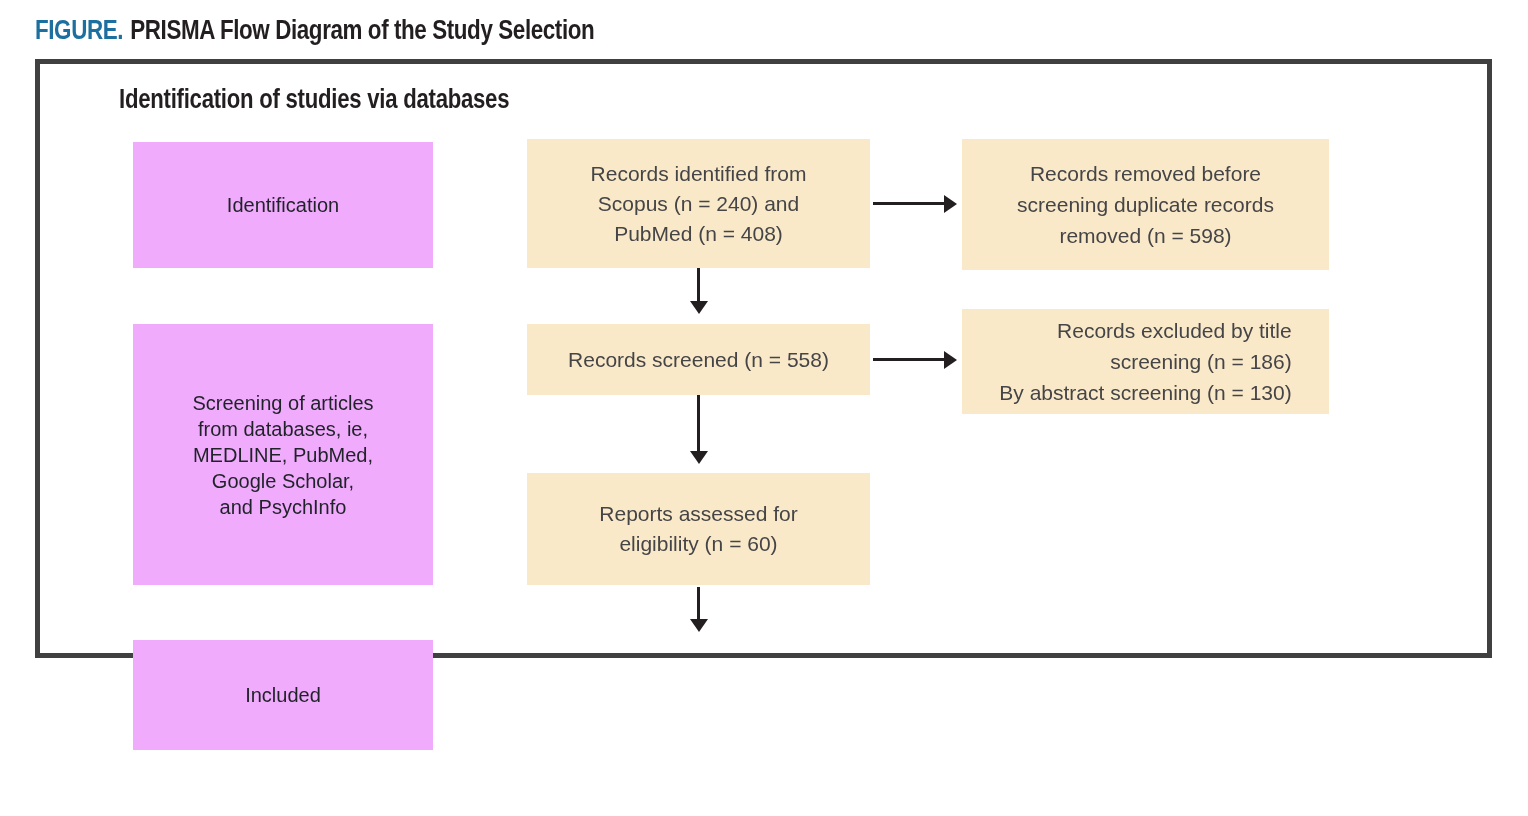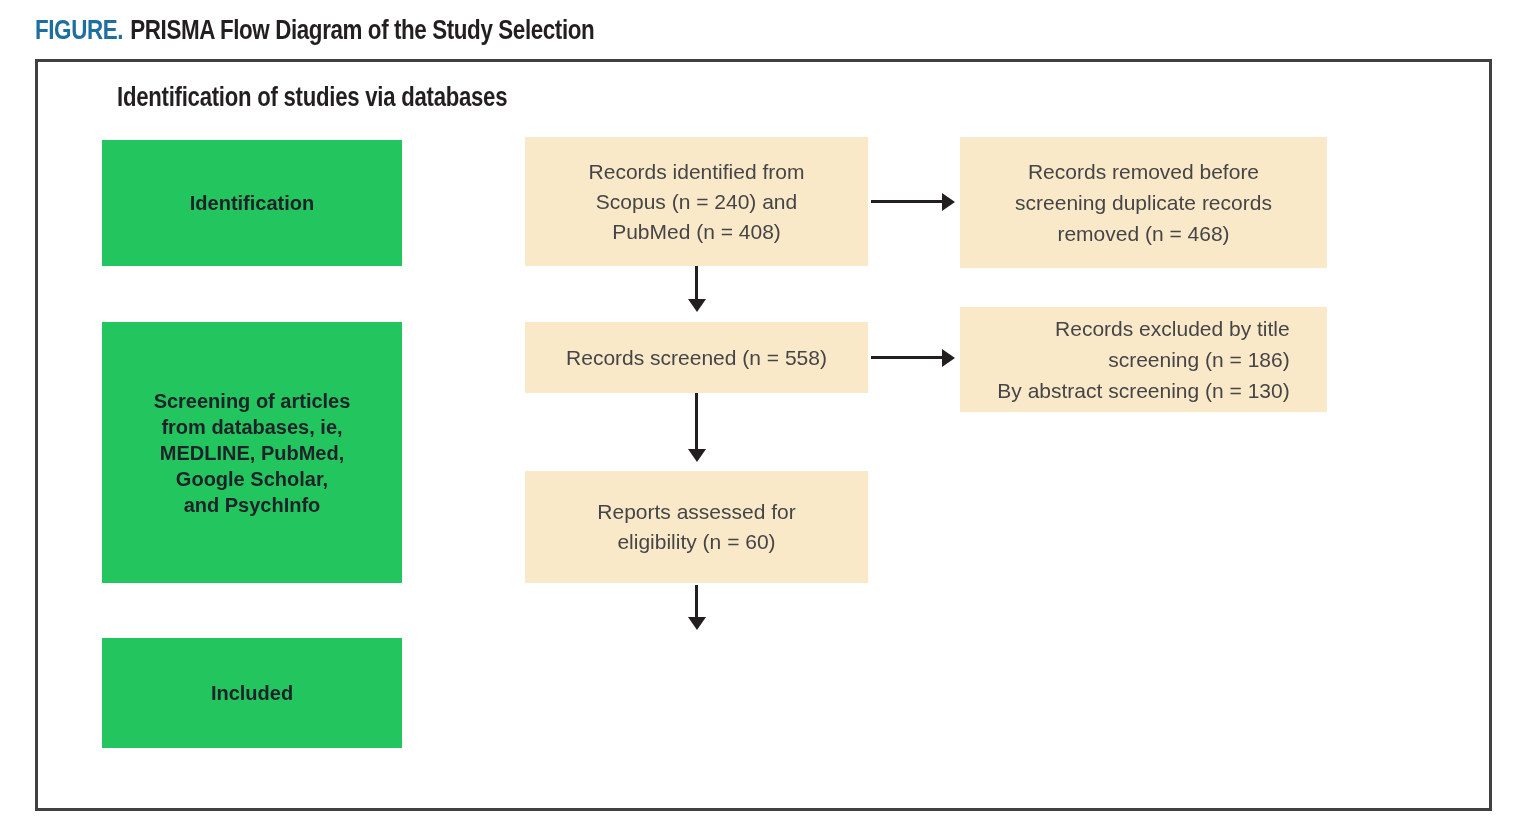--- a/index.html
+++ b/index.html
@@ -18,43 +18,43 @@
     font-weight:bold; font-size:28px;
     transform:scaleX(0.80); transform-origin:left center;
     white-space:nowrap;
   }
   .figure-caption .fig-label { color:#1C6F9E; letter-spacing:-0.5px; }
   .figure-caption .fig-title { color:#231F20; letter-spacing:-0.5px; }
 
   
   .frame {
     position:absolute; left:35px; top:59px;
-    width:1457px; height:752px;
-    border:3px solid #404040;
+    width:1457px; height:599px;
+    border:5px solid #404040;
     background:#ffffff;
   }
 
   .diagram-heading {
     position:absolute; left:79px; top:20px;
     font-size:27px; font-weight:bold; color:#231F20;
     transform:scaleX(0.82); transform-origin:left center;
     white-space:nowrap; letter-spacing:-0.3px;
   }
 
   
   .box {
     position:absolute;
     display:flex; align-items:center; justify-content:center;
     text-align:center; white-space:pre-line;
   }
   .stage-box {
-    background:#22c55e;
-    color:#1F2228; font-weight:bold;
+    background:#f0abfc;
+    color:#1F2228; font-weight:normal;
     font-size:20px; line-height:26px;
-    left:64px; width:300px;
+    left:93px; width:300px;
   }
   .flow-box {
     background:#FAE9C9;
     color:#454547;
     font-size:21px; line-height:30px;
     left:487px; width:343px;
   }
   .excl-box {
     background:#FAE9C9;
     color:#454547;
@@ -121,21 +121,21 @@
 
   <div class="box flow-box flow-1">Records identified from
 Scopus (n = 240) and
 PubMed (n = 408)</div>
   <div class="box flow-box flow-2">Records screened (n = 558)</div>
   <div class="box flow-box flow-3">Reports assessed for
 eligibility (n = 60)</div>
 
   <div class="box excl-box excl-1">Records removed before
 screening duplicate records
-removed (n = 468)</div>
+removed (n = 598)</div>
   <div class="box excl-box excl-2">Records excluded by title
 screening (n = 186)
 By abstract screening (n = 130)</div>
 
   <div class="arrow-h arrow-h1"></div>
   <div class="arrow-h arrow-h2"></div>
   <div class="arrow-v arrow-v1"></div>
   <div class="arrow-v arrow-v2"></div>
   <div class="arrow-v arrow-v3"></div>
 

